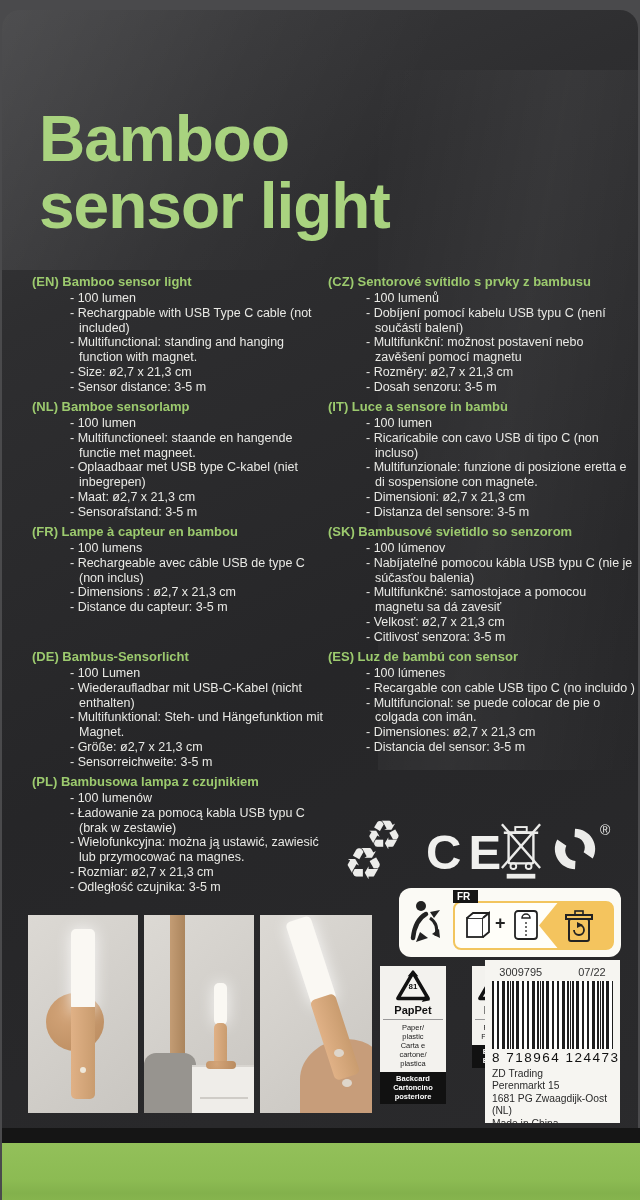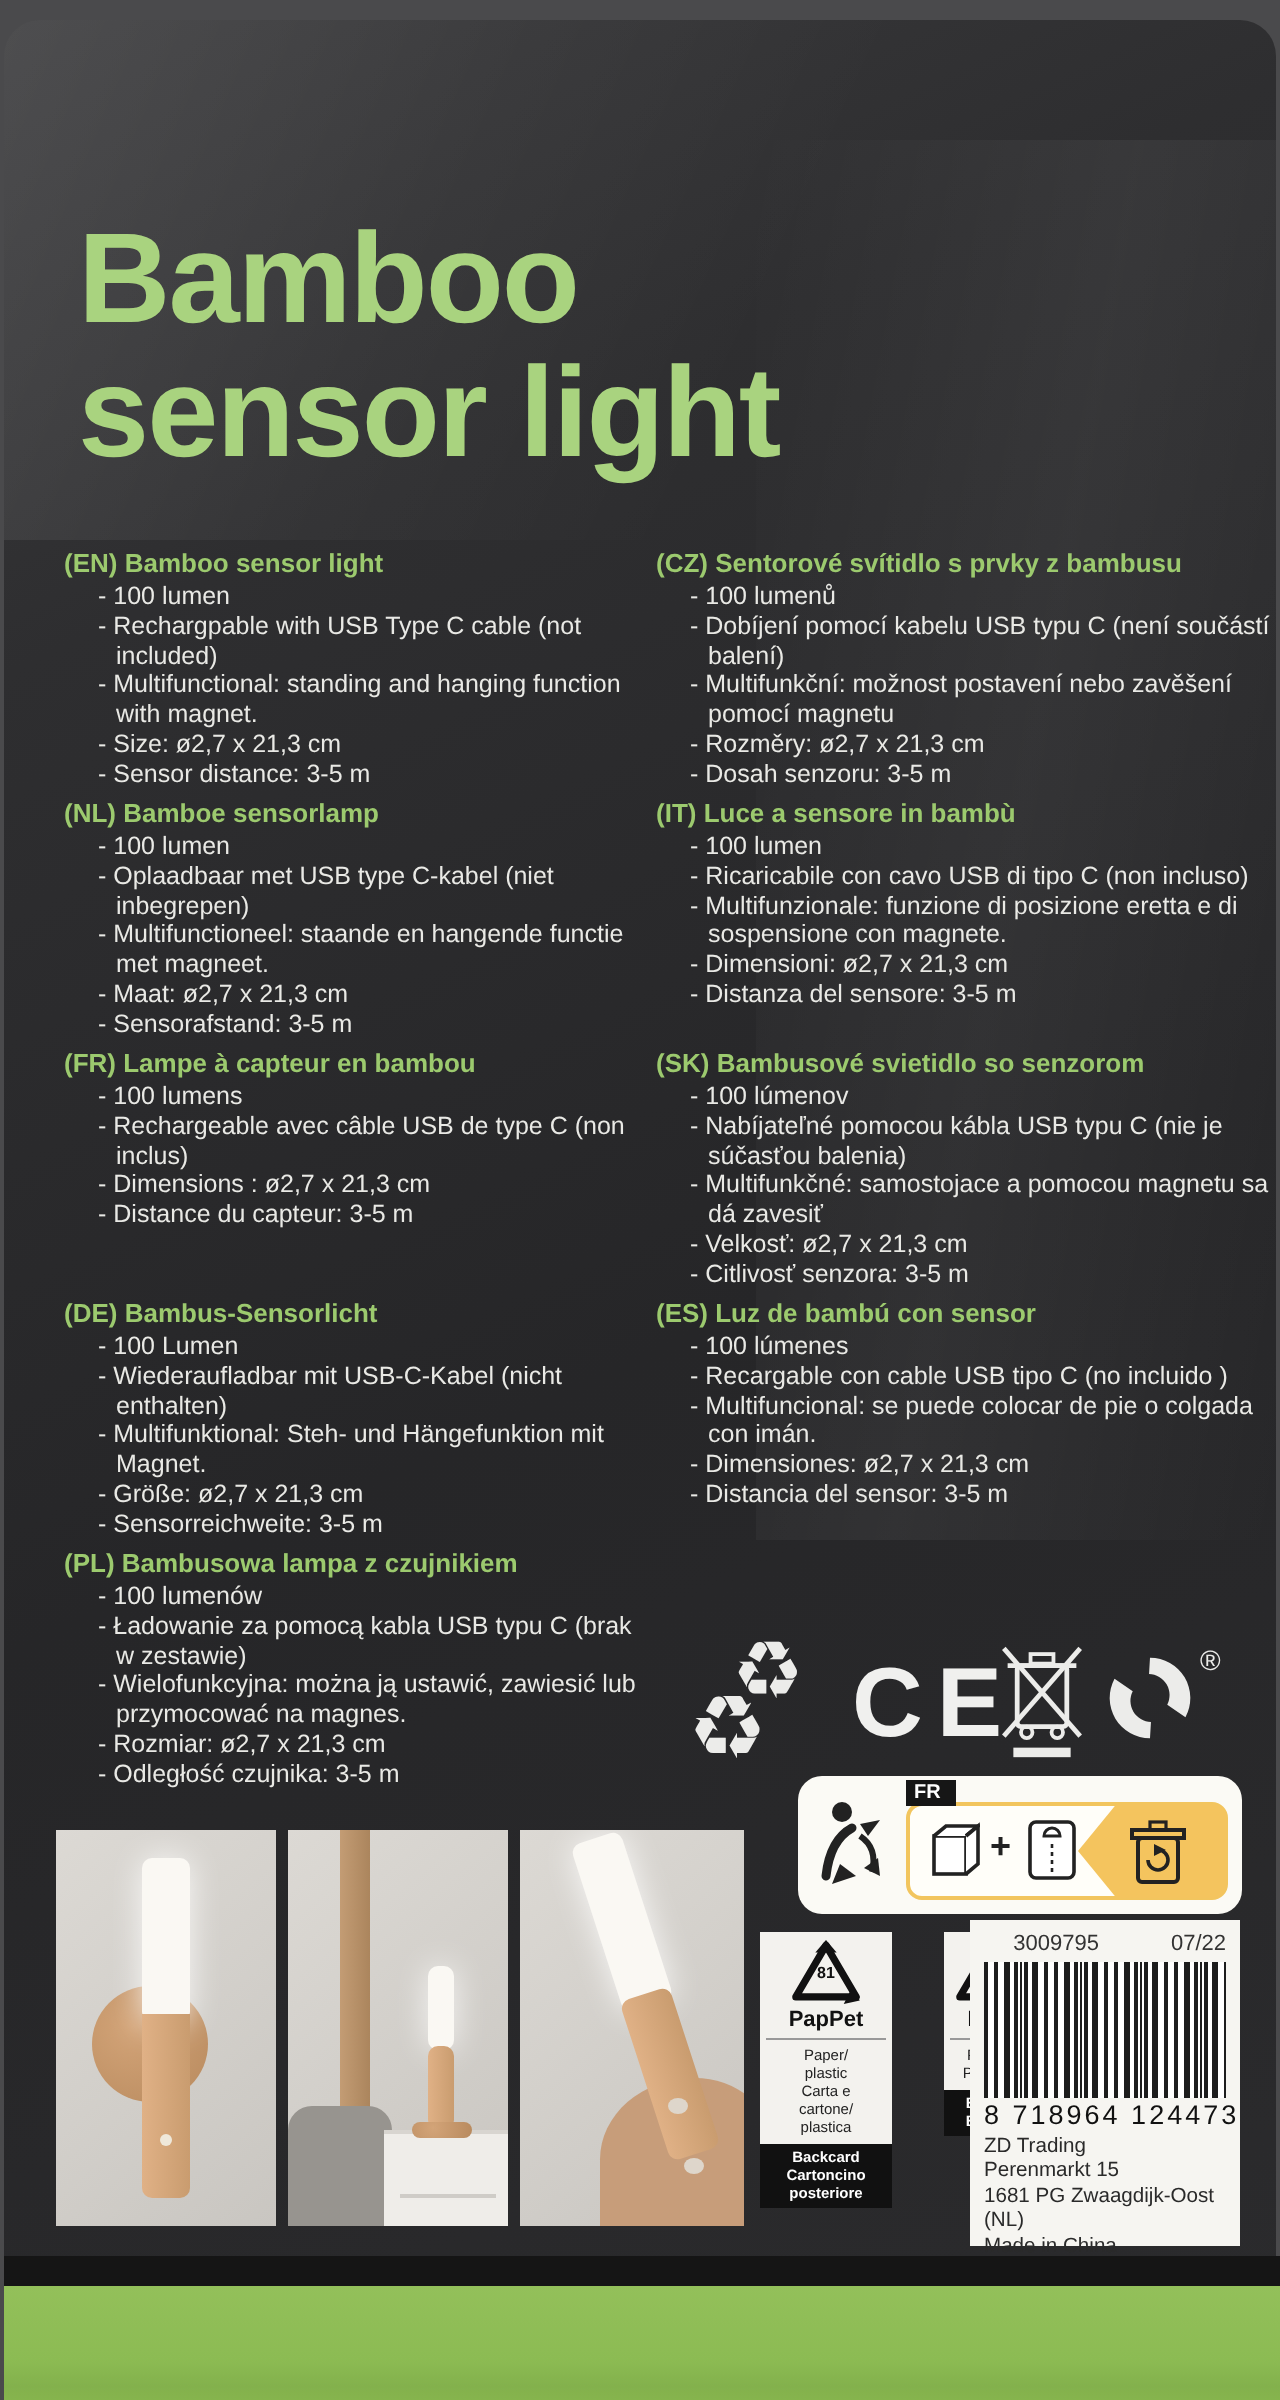--- a/index.html
+++ b/index.html
@@ -14,21 +14,21 @@
   .gloss2{position:absolute;right:0;top:60px;width:260px;height:700px;
     background:linear-gradient(100deg,rgba(255,255,255,0) 0%,rgba(255,255,255,0.05) 50%,rgba(255,255,255,0) 100%);pointer-events:none;}
   .subtitle{position:absolute;left:40px;top:46px;font-size:29px;font-weight:700;color:#f1f1ee;letter-spacing:0.5px;}
   .title{position:absolute;left:37px;top:96px;font-size:64px;font-weight:700;color:#a9d37f;line-height:67px;letter-spacing:-1px;}
   
   .col{position:absolute;top:264px;}
   .col-left{left:30px;width:292px;}
   .col-right{left:326px;width:308px;}
   .sec{height:125px;}
   .sec-h{font-size:13px;font-weight:700;color:#9cca6e;line-height:16px;margin-bottom:1px;}
-  .sec-item{font-size:12.5px;color:#e9e9e5;line-height:14.8px;margin-left:17px;padding-left:9px;text-indent:-9px;}
+  .sec-item{font-size:12.5px;color:#e9e9e5;line-height:14.8px;margin-left:38px;padding-left:9px;text-indent:-9px;}
   
   .cert-row{position:absolute;left:340px;top:806px;width:290px;height:76px;}
   .rec1{position:absolute;left:24px;top:-4px;font-size:40px;color:#ececea;}
   .rec2{position:absolute;left:2px;top:22px;font-size:44px;color:#ececea;}
   .ce{position:absolute;left:84px;top:8px;font-size:49px;font-weight:700;color:#f0f0ee;letter-spacing:7px;}
   .weee{position:absolute;left:158px;top:2px;}
   .gdot{position:absolute;left:210px;top:10px;}
   .reg{position:absolute;left:258px;top:6px;font-size:14px;color:#ececea;}
   
   .triman-box{position:absolute;left:397px;top:878px;width:222px;height:69px;background:#fbfaf5;border-radius:12px;}
@@ -48,21 +48,21 @@
   .mat-tri{position:relative;height:34px;margin-top:4px;}
   .mat-tri svg{display:block;margin:0 auto;}
   .mat-num{position:absolute;left:0;right:0;top:12px;font-size:8px;font-weight:700;color:#111;}
   .mat-name{font-size:11px;font-weight:700;color:#111;border-bottom:1px solid #999;padding-bottom:3px;margin:0 3px;}
   .mat-desc{padding:3px 0 4px 0;}
   .mat-desc div{font-size:7.5px;line-height:9px;color:#222;}
   .mat-band{background:#111;padding:2px 0 3px 0;}
   .mat-band div{font-size:7.5px;line-height:9px;color:#fff;font-weight:700;}
   
   .bar-box{position:absolute;left:483px;top:950px;width:135px;height:163px;background:#f6f5f1;padding:6px 7px 0 7px;box-sizing:border-box;}
-  .bar-top{display:flex;justify-content:flex-end;font-size:11px;color:#333;gap:36px;}
+  .bar-top{display:flex;justify-content:center;font-size:11px;color:#333;gap:36px;}
   .bars{margin-top:3px;height:68px;background-color:#fff;
     background-image:repeating-linear-gradient(90deg,#1d1d1d 0 1px,transparent 1px 6px),
                      repeating-linear-gradient(90deg,#1d1d1d 0 2px,transparent 2px 5px);}
   .ean{font-size:13.5px;color:#111;letter-spacing:1.5px;margin-top:1px;white-space:nowrap;}
   .addr{margin-top:3px;}
   .addr div{font-size:10.3px;line-height:12.4px;color:#2a2a2a;}
   
   .photo{position:absolute;top:905px;height:198px;background:linear-gradient(140deg,#dcd9d4,#c9c6c1);overflow:hidden;}
   .ph1{left:26px;width:110px;}
   .ph2{left:142px;width:110px;}
@@ -99,22 +99,22 @@
           <div class="sec-h">(EN) Bamboo sensor light</div>
           <div class="sec-item">- 100 lumen</div>
           <div class="sec-item">- Rechargpable with USB Type C cable (not included)</div>
           <div class="sec-item">- Multifunctional: standing and hanging function with magnet.</div>
           <div class="sec-item">- Size:  ø2,7 x 21,3 cm</div>
           <div class="sec-item">- Sensor distance: 3-5 m</div>
         </div>
         <div class="sec">
           <div class="sec-h">(NL) Bamboe sensorlamp</div>
           <div class="sec-item">- 100 lumen</div>
+          <div class="sec-item">- Multifunctioneel: staande en hangende functie met magneet.</div>
           <div class="sec-item">- Oplaadbaar met USB type C-kabel (niet inbegrepen)</div>
-          <div class="sec-item">- Multifunctioneel: staande en hangende functie met magneet.</div>
           <div class="sec-item">- Maat: ø2,7 x 21,3 cm</div>
           <div class="sec-item">- Sensorafstand: 3-5 m</div>
         </div>
         <div class="sec">
           <div class="sec-h">(FR) Lampe à capteur en bambou</div>
           <div class="sec-item">- 100 lumens</div>
           <div class="sec-item">- Rechargeable avec câble USB de type C (non inclus)</div>
           <div class="sec-item">- Dimensions : ø2,7 x 21,3 cm</div>
           <div class="sec-item">- Distance du capteur: 3-5 m</div>
         </div>

